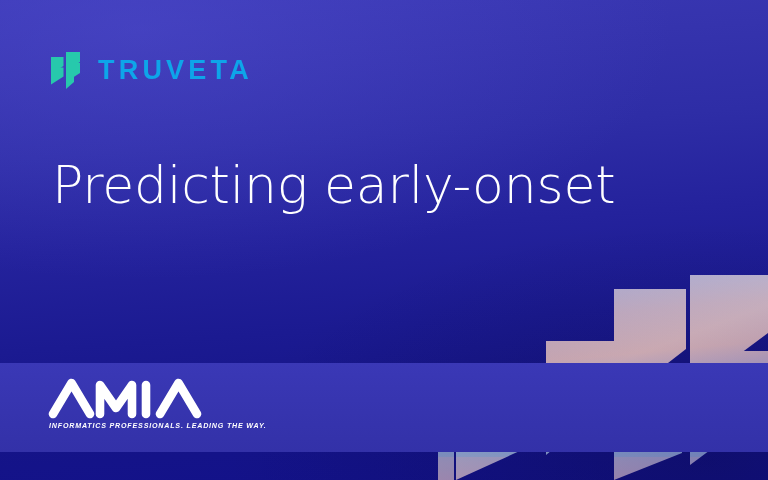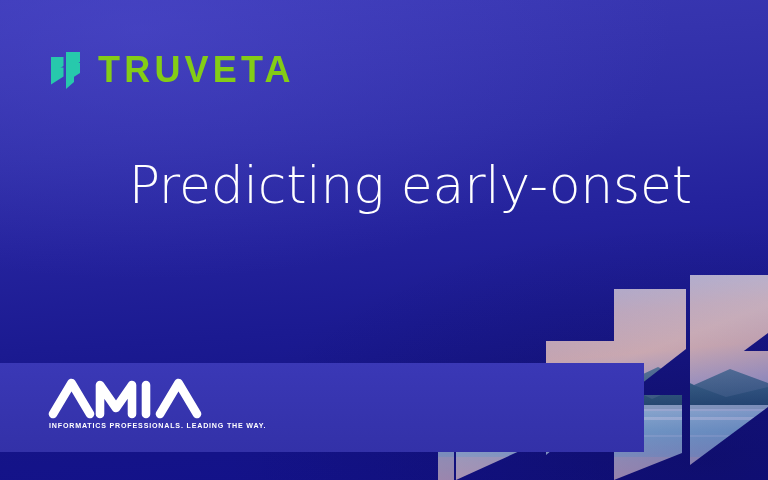--- a/index.html
+++ b/index.html
@@ -50,23 +50,24 @@
     height: 205px;
     overflow: hidden;
   }
   .decor svg { display: block; width: 100%; height: 100%; }
 
   
   .amia-band {
     position: absolute;
     left: 0;
     top: 363px;
-    width: 644px;
+    width: 768px;
     height: 89px;
     background: linear-gradient(180deg, #3a38b6 0%, #3634ae 55%, #3331a8 100%);
+    font-style: italic;
   }
   .amia-band-inner {
     position: absolute;
     left: 0; top: 0;
     width: 460px;
     height: 100%;
   }
 
   .amia-logo {
     position: absolute;
@@ -94,42 +95,42 @@
     position: absolute;
     left: 50px;
     top: 50px;
     display: flex;
     align-items: center;
     gap: 16px;
   }
   .brand-mark { width: 32px; height: 40px; flex: none; }
   .brand-mark svg { display: block; width: 100%; height: 100%; }
   .brand-word {
-    font-size: 36px;
+    font-size: 27px;
     font-weight: 700;
-    color: #84cc16;
+    color: #0ea5e9;
     letter-spacing: 4.2px;
     line-height: 1;
     font-family: "Liberation Sans", sans-serif;
   }
 
   
   .headline {
     position: absolute;
     left: 52px;
     top: 118px;
     width: 640px;
     color: #ffffff;
     font-size: 52px;
     font-weight: 300;
     line-height: 1.26;
     letter-spacing: -0.2px;
     font-family: "DejaVu Sans", sans-serif;
   }
-  .headline .ln { display: block; white-space: nowrap; text-align: right; }
+  .headline .ln { display: block; white-space: nowrap; }
 </style>
 </head>
 <body>
 
 <div class="slide">
 
   <div class="bg-base"></div>
   <div class="bg-vignette"></div>
 
   <div class="decor">

